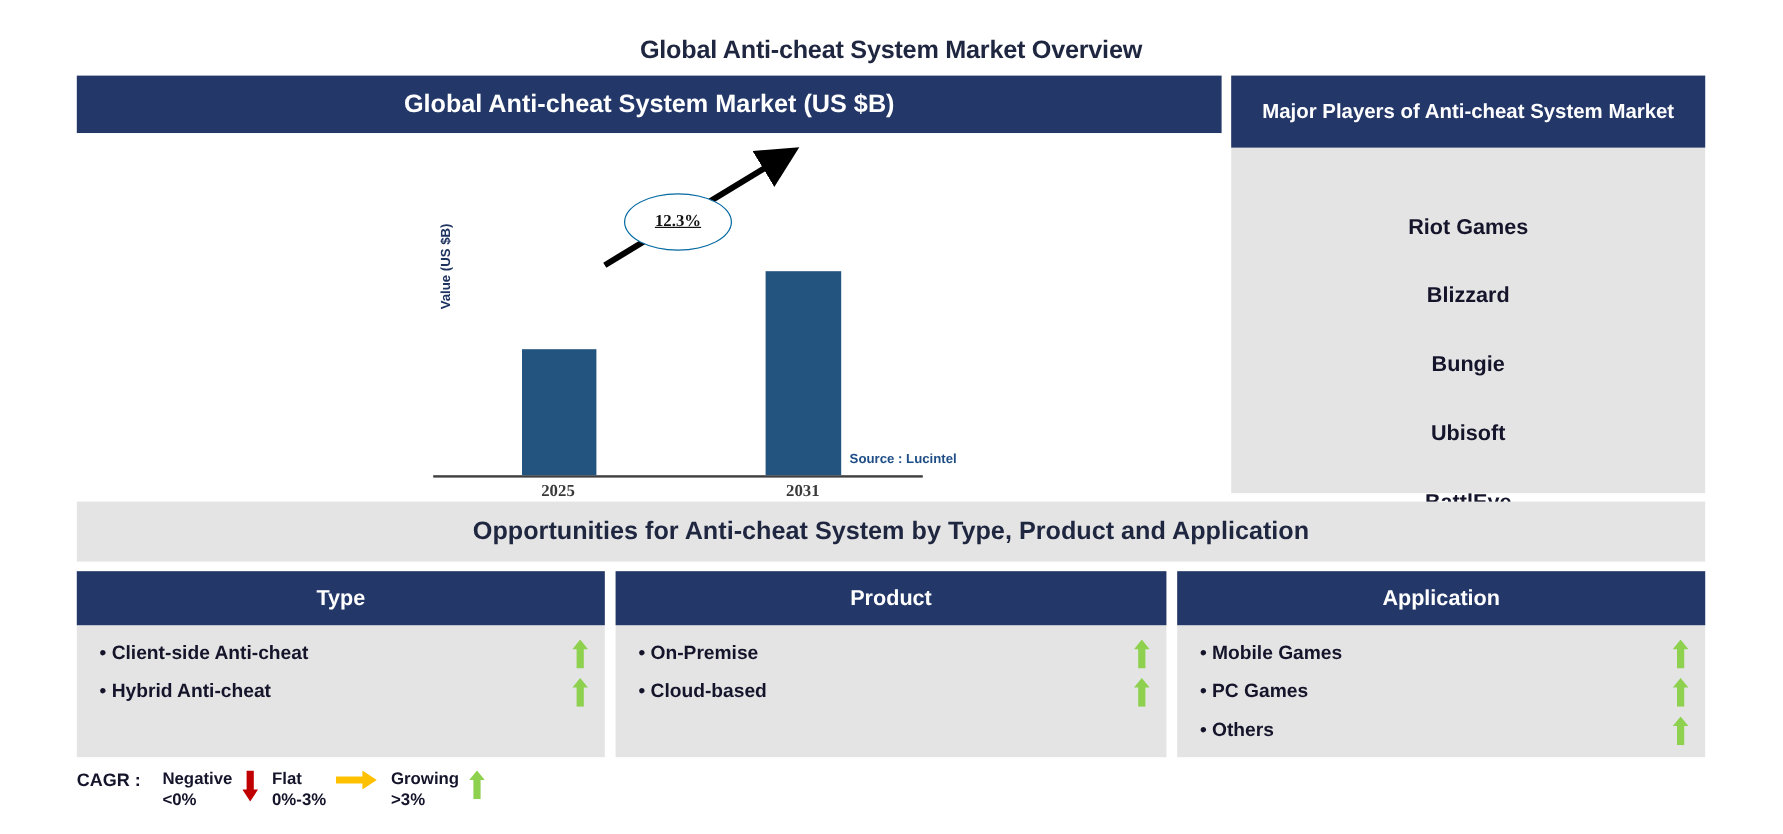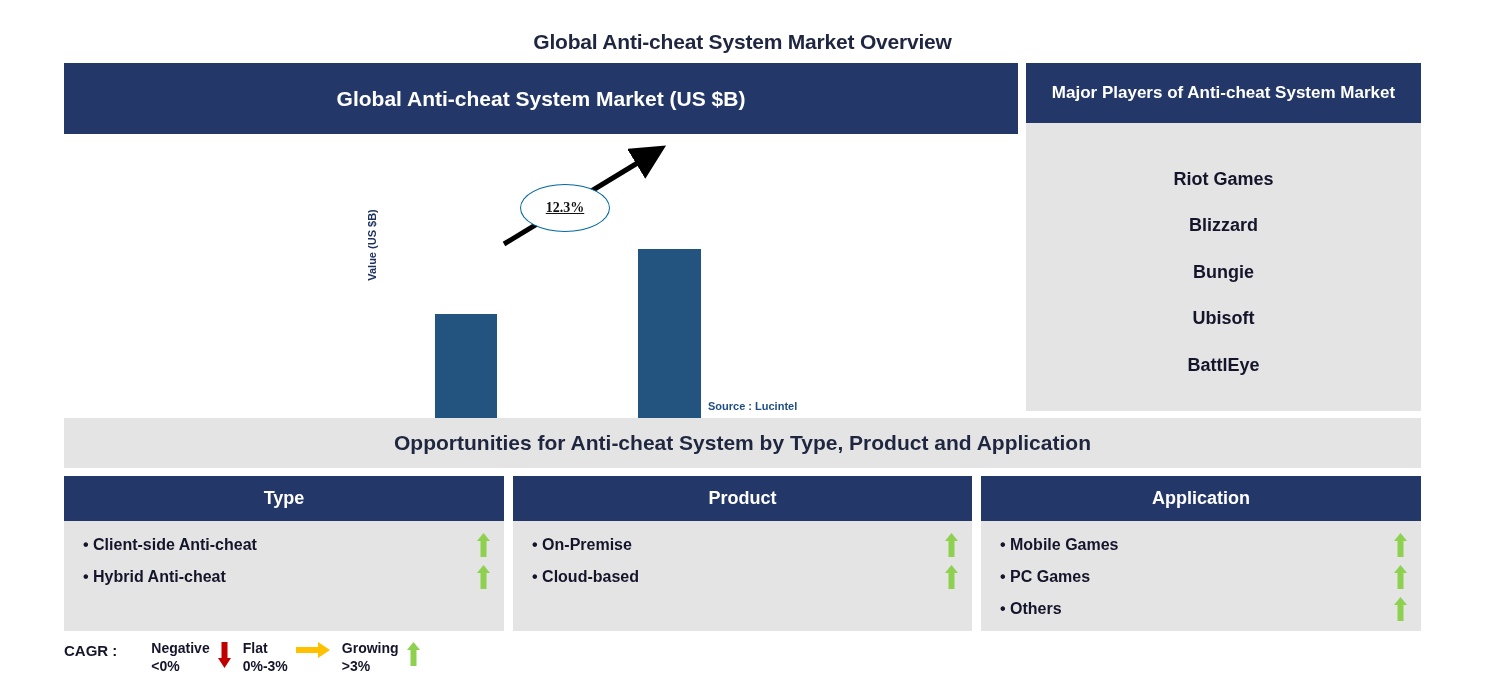--- a/index.html
+++ b/index.html
@@ -46,21 +46,21 @@
 
   
   .chart-panel {
     position: absolute;
     left: 64px;
     top: 63px;
     width: 954px;
     height: 350px;
   }
   .chart-panel-header {
-    height: 71px;
+    height: 48px;
     font-size: 21px;
   }
   .chart-body {
     position: relative;
     height: 290px;
     background: #ffffff;
   }
 
   .y-axis-label {
     position: absolute;
@@ -152,21 +152,21 @@
     height: 348px;
     background: #e4e4e4;
   }
   .players-header {
     height: 60px;
     font-size: 17px;
     padding: 0 4px;
     box-sizing: border-box;
   }
   .players-list {
-    height: 288px;
+    height: 352px;
     display: flex;
     flex-direction: column;
     justify-content: space-evenly;
     align-items: center;
     padding: 20px 0 10px;
     box-sizing: border-box;
   }
   .player-item {
     font-size: 18px;
     font-weight: bold;
@@ -241,21 +241,21 @@
     left: 64px;
     top: 640px;
     display: flex;
     align-items: flex-start;
     gap: 12px;
   }
   .legend-title {
     font-size: 15px;
     font-weight: bold;
     color: #14142b;
-    margin-right: 22px;
+    margin-right: 6px;
     padding-top: 2px;
   }
   .legend-item {
     display: flex;
     align-items: flex-start;
     gap: 8px;
   }
   .legend-text {
     font-size: 14px;
     font-weight: bold;

